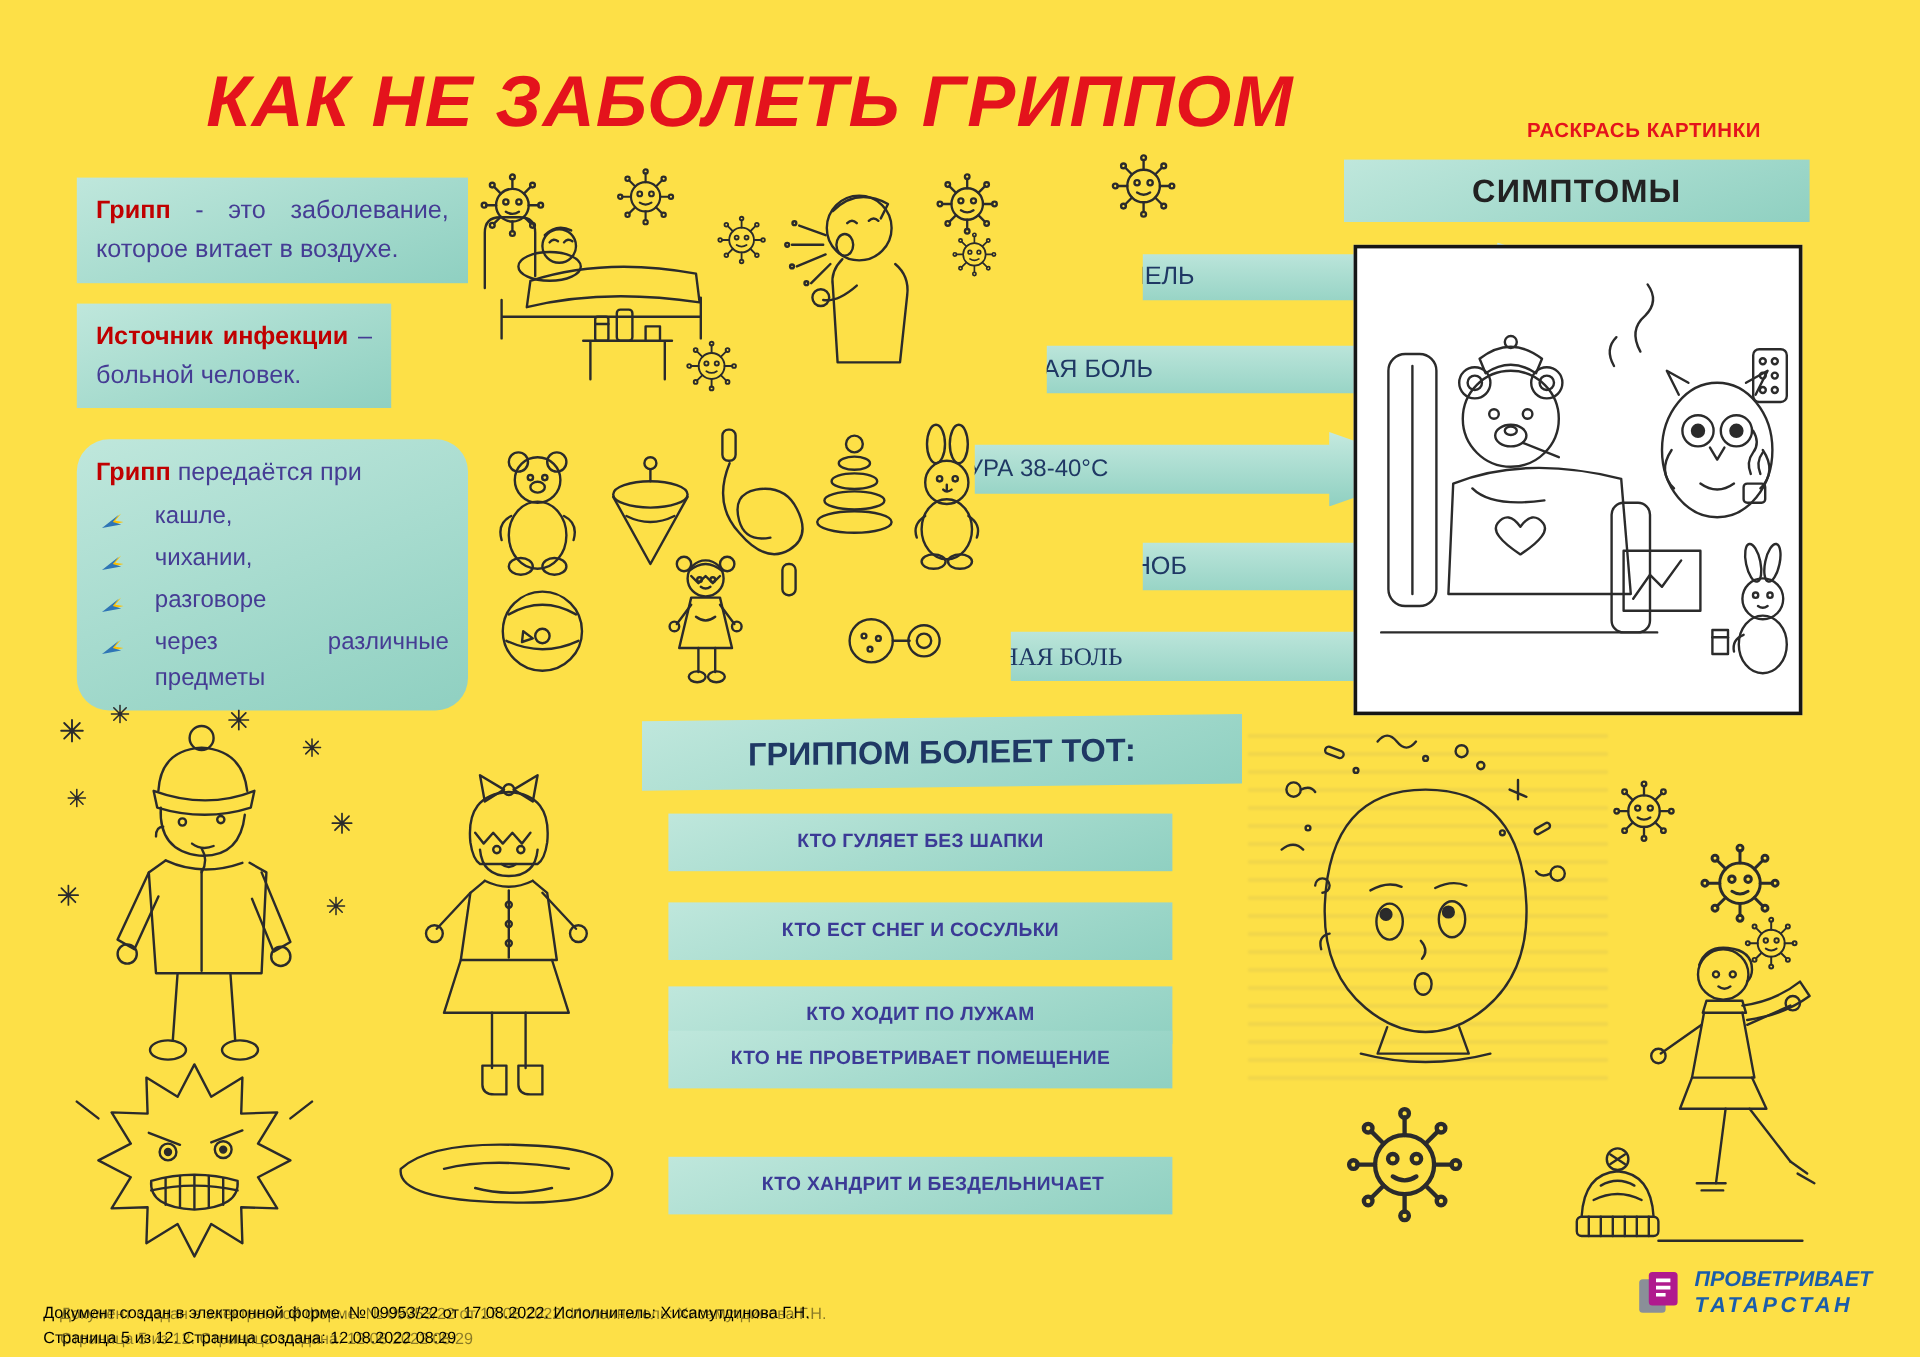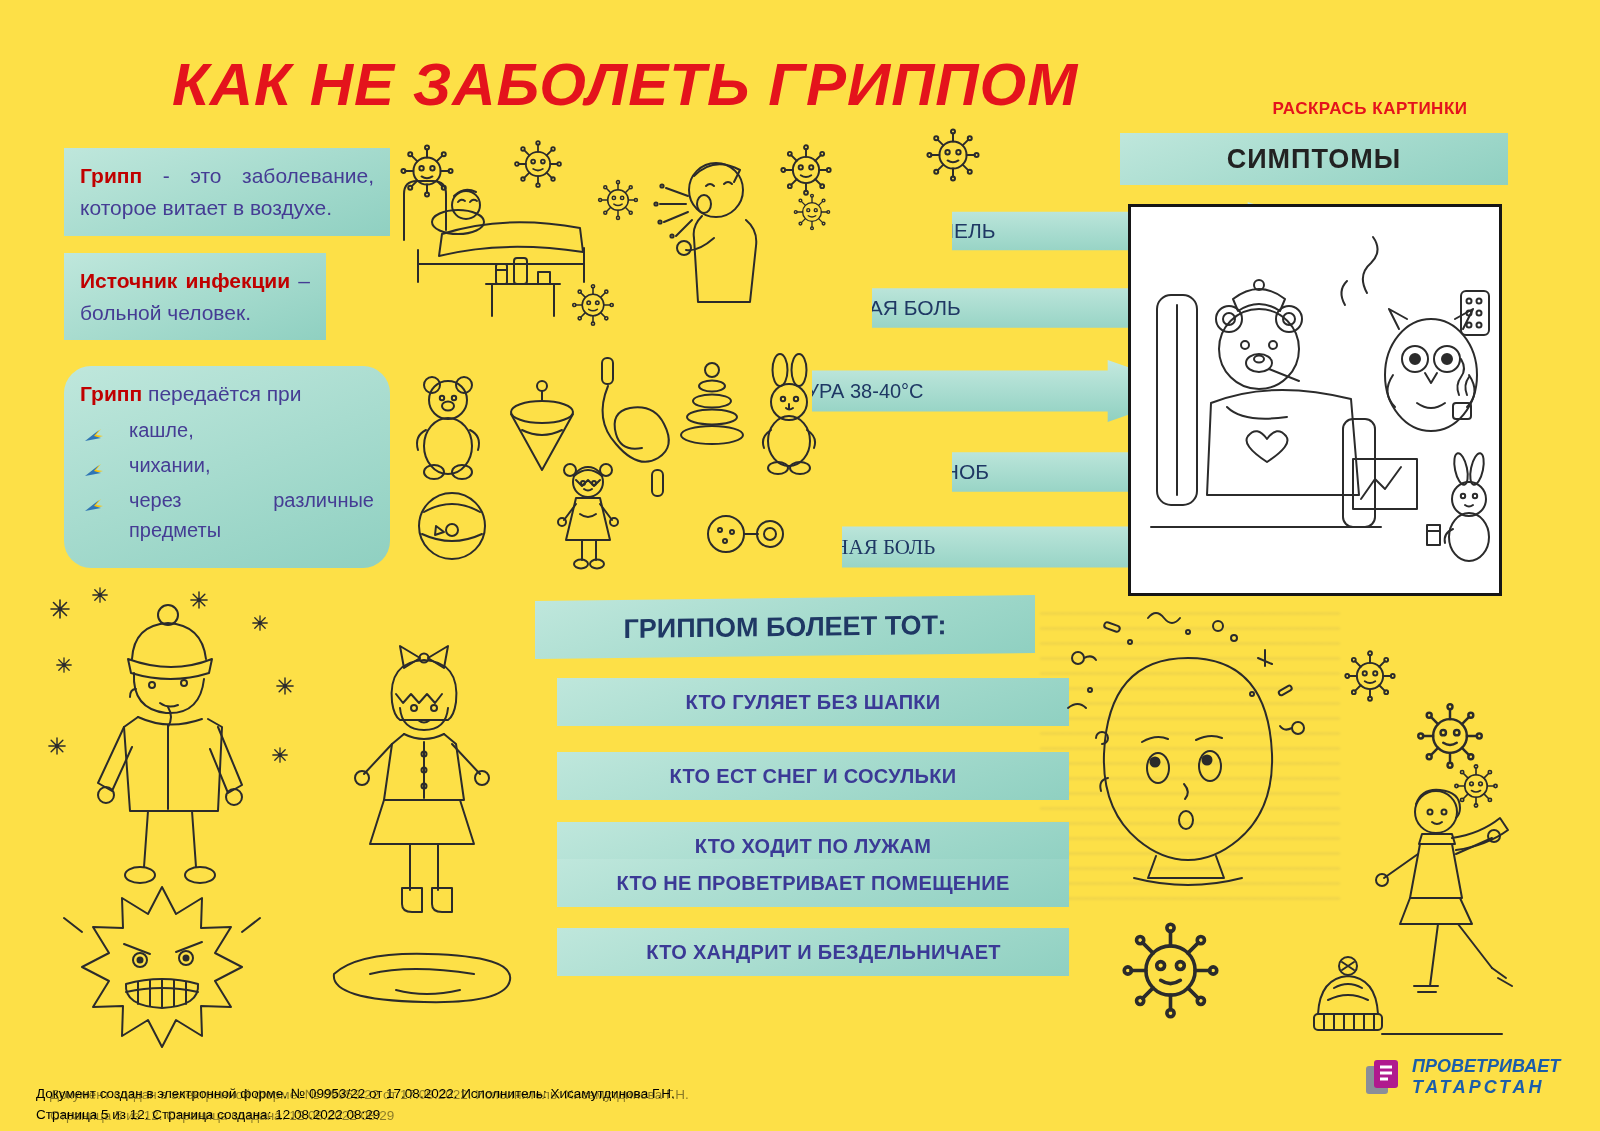--- a/index.html
+++ b/index.html
@@ -61,26 +61,26 @@
   }
   .symptom-frame svg { display:block; width:100%; height:100%; }
 
   .who-header {
     position:absolute; left:535px; top:598px; width:500px; height:58px;
     display:flex; align-items:center; justify-content:center;
     font-size:27px; font-weight:bold; color:#1f3864;
     transform:skewY(-0.7deg);
   }
   .who-item {
-    position:absolute; left:557px; width:512px; height:48px;
+    position:absolute; left:557px; width:420px; height:48px;
     display:flex; align-items:center; justify-content:center;
-    font-size:20px; font-weight:bold; color:#3b3a96; letter-spacing:0.3px;
+    font-size:16px; font-weight:bold; color:#3b3a96; letter-spacing:0.3px;
   }
   .who0 { top:678px; } .who1 { top:752px; } .who2 { top:822px; }
-  .who3 { top:859px; } .who4 { top:928px;padding-left:21px; }
+  .who3 { top:859px; } .who4 { top:964px;padding-left:21px; }
 
   .bleed {
     position:absolute; left:1040px; top:600px; width:300px; height:300px;
     background:repeating-linear-gradient(0deg, rgba(110,110,110,0.14) 0 3px, transparent 3px 15px);
     filter:blur(1px); opacity:0.6; pointer-events:none;
   }
 
   .footer { position:absolute; left:36px; top:1086px; font-size:13.5px; color:#000; }
   .footer .row { position:relative; height:21px; white-space:nowrap; }
   .footer .ghost { position:absolute; left:14px; top:1px; opacity:0.45; }
@@ -156,20 +156,29 @@
       <span class="b-txt">кашле,</span>
     </div>
     <div class="bullet-row">
       <span class="b-ico">
         <svg viewBox="0 0 20 16">
             <path d="M3 14 L17 3 L12 9 L19 10 Z" fill="#ffc000"></path>
             <path d="M1 15 L15 4 L10 10 L17 12 Z" fill="#2e75b6"></path>
           </svg>
       </span>
       <span class="b-txt">чихании,</span>
+    </div>
+    <div class="bullet-row">
+      <span class="b-ico">
+        <svg viewBox="0 0 20 16">
+            <path d="M3 14 L17 3 L12 9 L19 10 Z" fill="#ffc000"></path>
+            <path d="M1 15 L15 4 L10 10 L17 12 Z" fill="#2e75b6"></path>
+          </svg>
+      </span>
+      <span class="b-txt">разговоре</span>
     </div>
     <div class="bullet-row">
       <span class="b-ico">
         <svg viewBox="0 0 20 16">
             <path d="M3 14 L17 3 L12 9 L19 10 Z" fill="#ffc000"></path>
             <path d="M1 15 L15 4 L10 10 L17 12 Z" fill="#2e75b6"></path>
           </svg>
       </span>
       <span class="b-txt">через различные предметы</span>
     </div>

